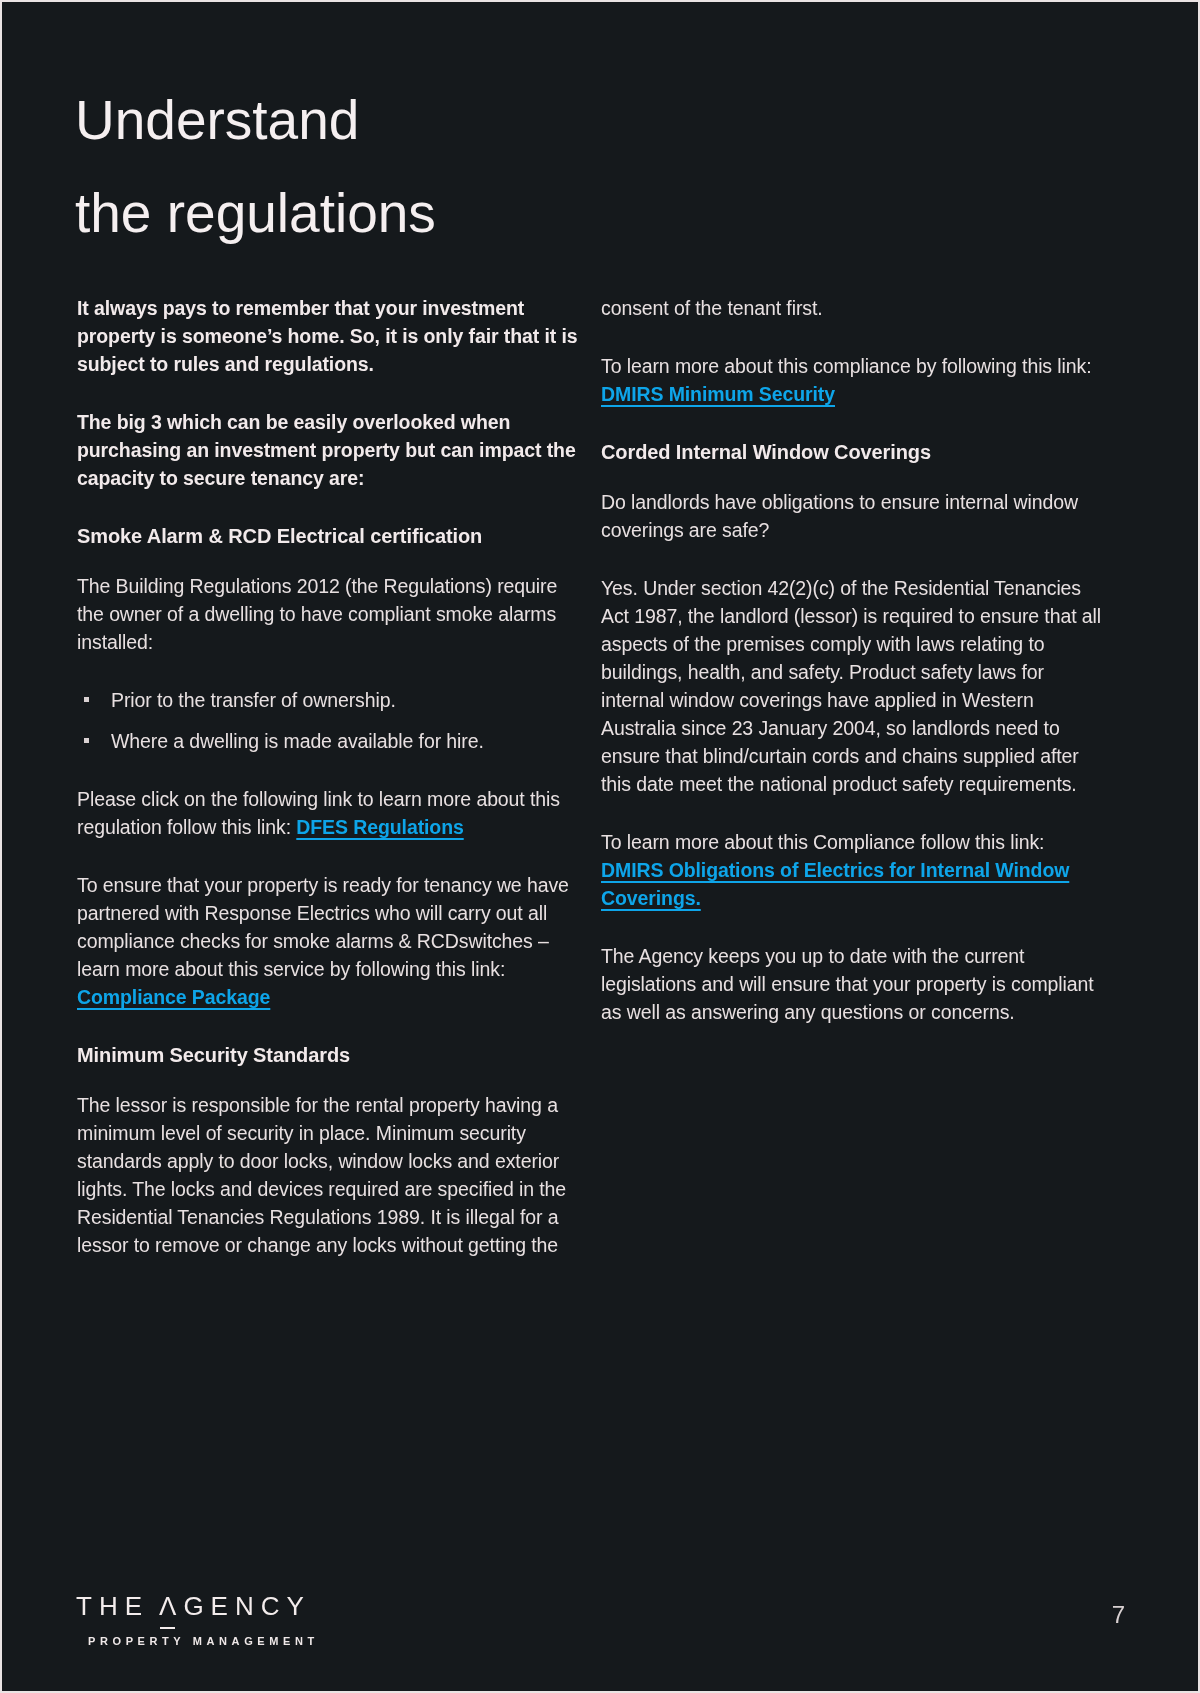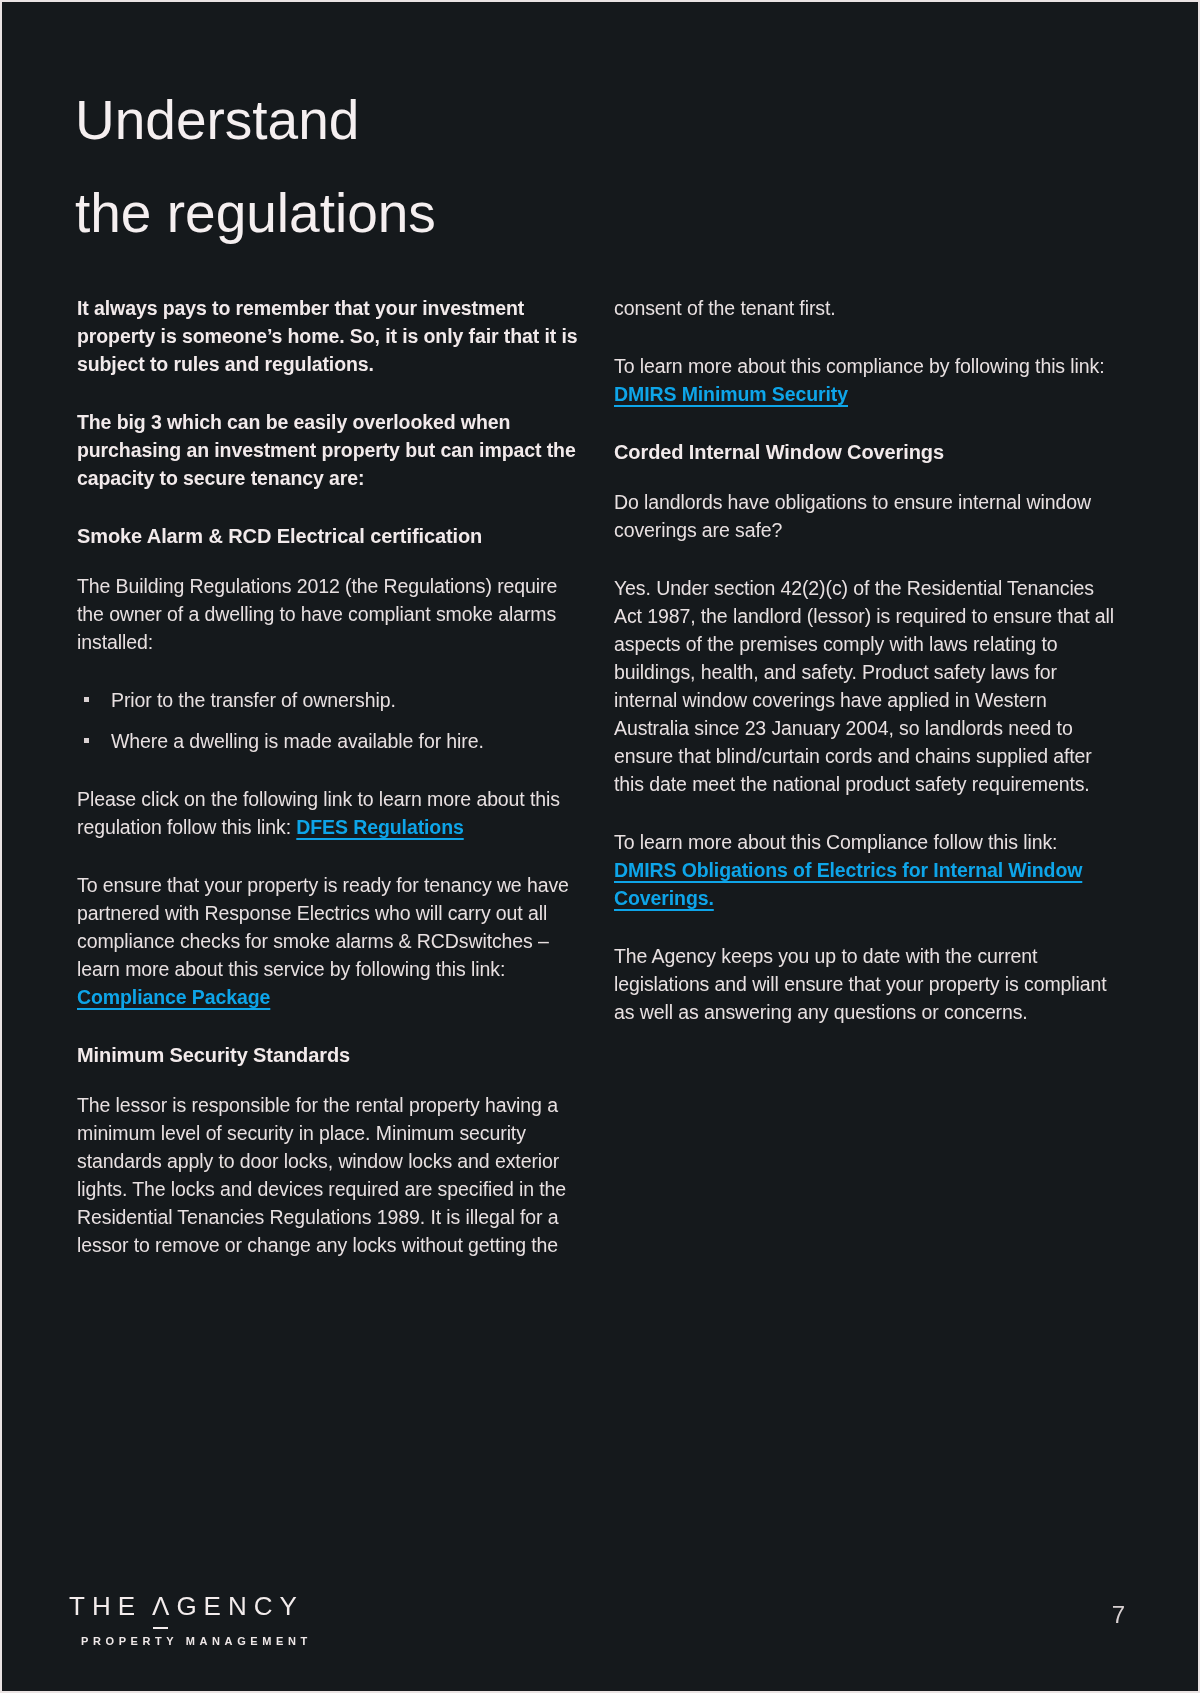--- a/index.html
+++ b/index.html
@@ -24,21 +24,21 @@
     line-height: 93px;
     letter-spacing: 0px;
     color: #f5eff0;
   }
   .title-line { display: block; }
 
   
   .columns {
     display: flex;
     margin: 34px 75px 0 75px;
-    gap: 32px;
+    gap: 19px;
   }
   .col { font-size: 19.5px; line-height: 28px; letter-spacing: -0.1px; font-weight: 400; }
   .col-left  { width: 505px; flex: 0 0 auto; }
   .col-right { width: 511px; flex: 0 0 auto; }
 
   .col p { margin: 0 0 30px 0; }
   .col p.bold { font-weight: 700; color: #f2eaeb; }
   .col h3 {
     margin: 14px 0 22px 0;
     font-size: 20px;
@@ -68,21 +68,21 @@
     font-weight: 700;
     text-decoration: underline;
     text-decoration-thickness: 2px;
     text-underline-offset: 4px;
     cursor: pointer;
   }
 
   
   .footer {
     position: absolute;
-    left: 67px;
+    left: 74px;
     right: 73px;
     bottom: 44px;
     display: flex;
     justify-content: space-between;
     align-items: flex-end;
   }
   .logo { color: #f3ecec; }
   .logo-main {
     font-size: 26px;
     font-weight: 400;

